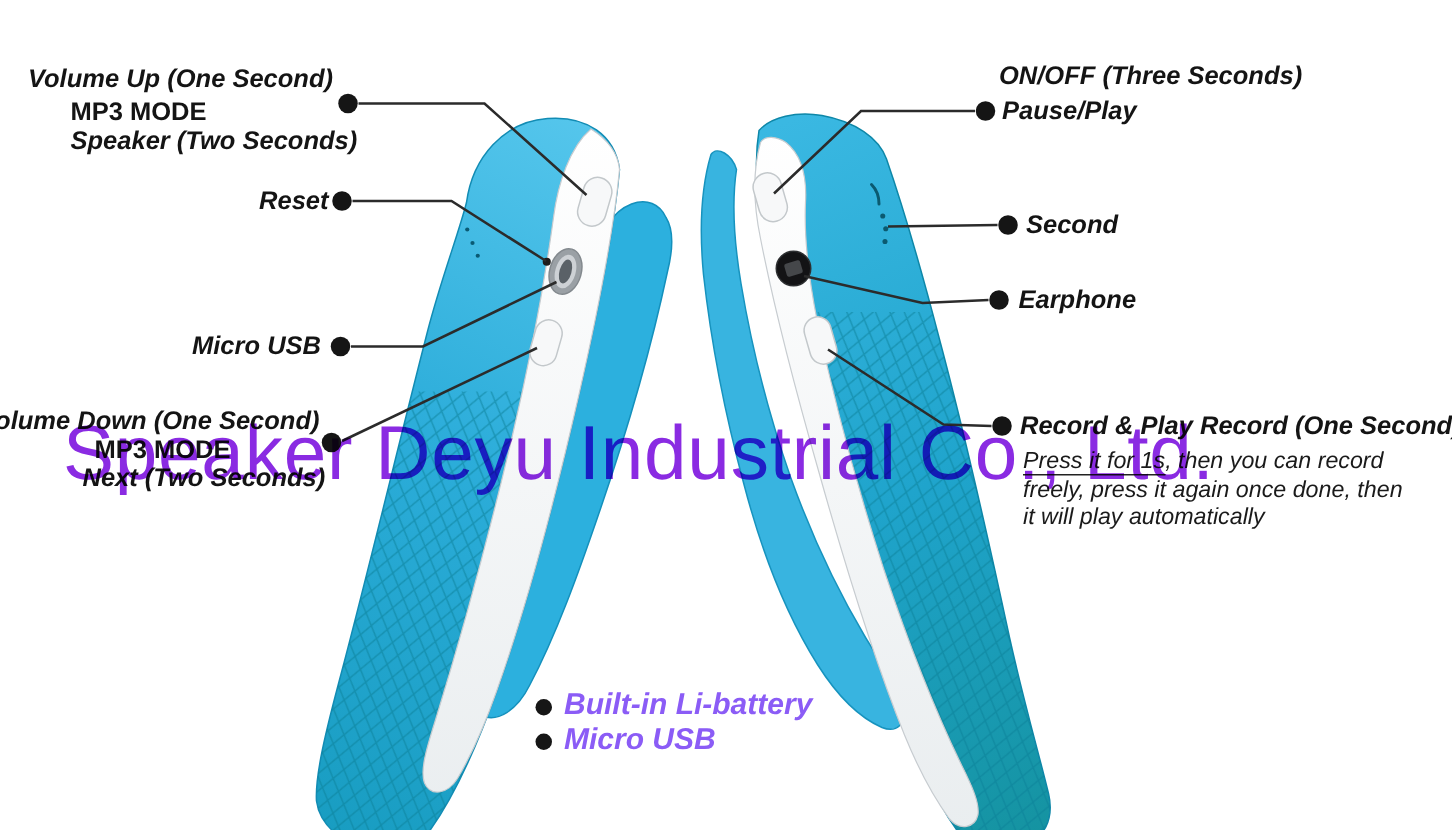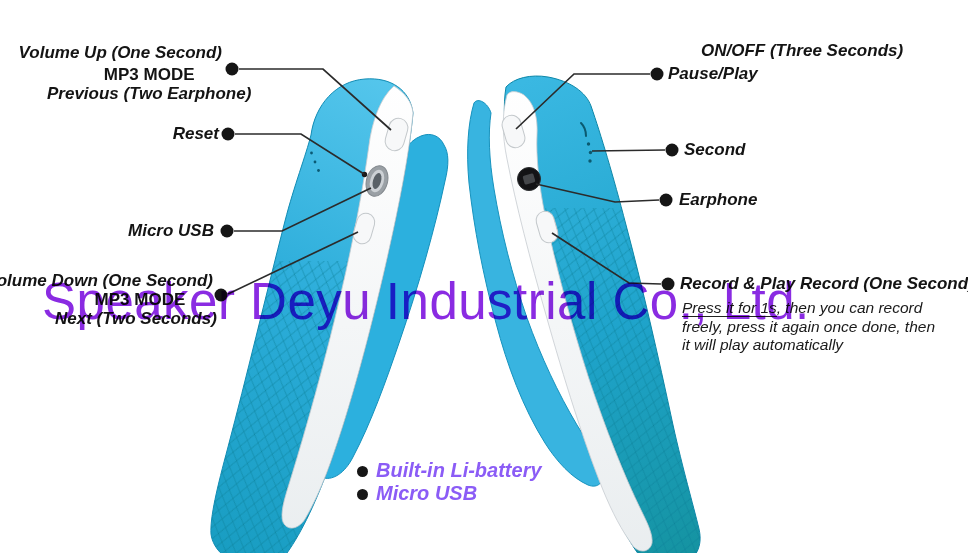--- a/index.html
+++ b/index.html
@@ -8,21 +8,21 @@
     font-family:"Liberation Sans",sans-serif;
     margin-top:23px;
   }
   .art{position:absolute;left:0;top:0;z-index:1;}
   .lbl{
     position:absolute;z-index:2;color:#141414;white-space:nowrap;
     font:italic bold 17px/1.08 "Liberation Sans",sans-serif;
   }
   .lbl .mode{font-style:normal;display:block;}
   .lbl .action{display:block;}
-  .lbl-block{line-height:18.5px;text-align:center;}
+  .lbl-block{line-height:18.5px;}
   .note{
     position:absolute;z-index:2;color:#1a1a1a;width:260px;white-space:normal;
     font:italic 15.5px/18.5px "Liberation Sans",sans-serif;
   }
   .note .u{border-bottom:1.6px solid #222;padding-bottom:0px;}
   .features{position:absolute;left:376px;top:436px;z-index:2;list-style:none;margin:0;padding:0;}
   .features li{
     position:relative;font:italic bold 20px/22.5px "Liberation Sans",sans-serif;color:#8b5cf6;
     margin:0;padding:0 0 0 0;
   }
@@ -183,35 +183,35 @@
       <circle cx="672" cy="127" r="6.5"></circle>
       <circle cx="666" cy="177" r="6.5"></circle>
       <circle cx="668" cy="261" r="6.5"></circle>
     </g>
   </svg>
 
   <div class="lbl" style="right:746px;top:21px;">Volume Up (One Second)</div>
 
   <div class="lbl lbl-block" style="left:47px;top:43px;">
     <span class="mode">MP3 MODE</span>
-    <span class="action">Previous (Two Earphone)</span>
+    <span class="action">Speaker (Two Seconds)</span>
   </div>
 
   <div class="lbl" style="right:749px;top:102px;">Reset</div>
 
   <div class="lbl" style="right:754px;top:199px;">Micro USB</div>
 
   <div class="lbl" style="right:755px;top:249px;">Volume Down (One Second)</div>
 
   <div class="lbl lbl-block" style="left:55px;top:268px;">
     <span class="mode" style="margin-left:8px;">MP3 MODE</span>
     <span class="action">Next (Two Seconds)</span>
   </div>
 
-  <div class="lbl" style="left:701px;top:19px;">ON/OFF (Three Seconds)</div>
+  <div class="lbl" style="left:666px;top:19px;">ON/OFF (Three Seconds)</div>
 
   <div class="lbl" style="left:668px;top:42px;">Pause/Play</div>
 
   <div class="lbl" style="left:684px;top:118px;">Second</div>
 
   <div class="lbl" style="left:679px;top:168px;font-style:italic;">Earphone</div>
 
   <div class="lbl" style="left:680px;top:252px;">Record &amp; Play Record (One Second)</div>
 
   <div class="note" style="left:682px;top:276px;">

